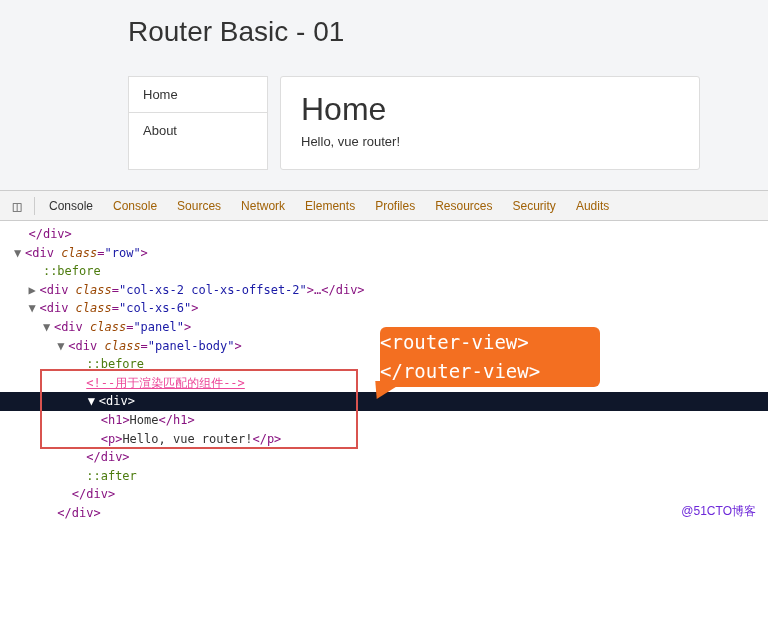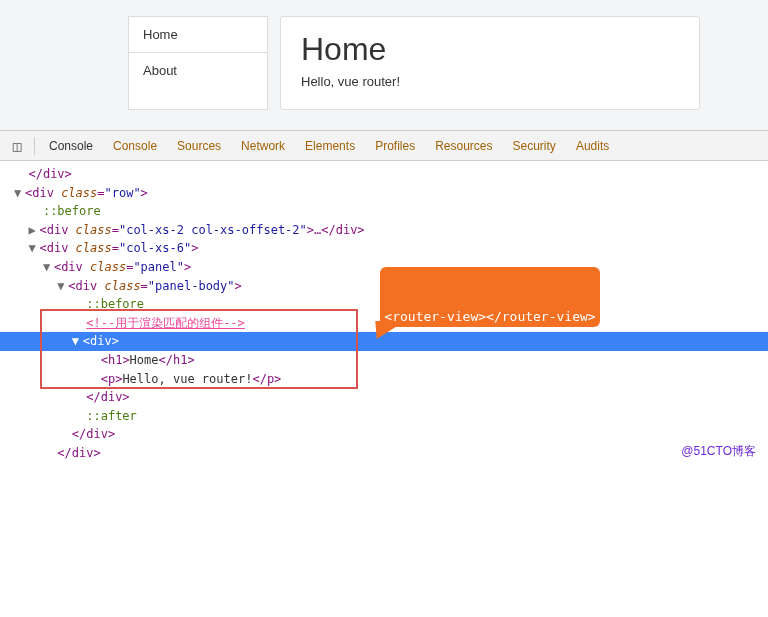--- a/index.html
+++ b/index.html
@@ -21,31 +21,32 @@
 .dev-tab.active { color: #333; }
 .tree { padding: 4px 0 4px 14px; line-height: 1.55; position: relative; }
 .ln { white-space: pre; color: #888; }
 .ar { color: #6e6e6e; display: inline-block; width: 11px; }
 .t-tag { color: #881280; }
 .t-attr { color: #994500; font-style: italic; }
 .t-str { color: #1a1aa6; }
 .t-cmt { color: #ec4899; text-decoration: underline; }
 .t-pseudo { color: #4d7c0f; }
 .t-plain { color: #333; }
-.hl-row { background: #3b82f6; color: #fff; display: block; margin-left: -14px; padding-left: 14px; }
+.hl-row { background: #0f172a; color: #fff; display: block; margin-left: -14px; padding-left: 30px; }
 .hl-row .t-tag, .hl-row .ar { color: #fff; }
 .box { position: absolute; border: 2px solid #d9534f; left: 40px; top: 148px; width: 318px; height: 80px; pointer-events: none; }
-.callout { position: absolute; left: 380px; top: 106px; width: 220px; height: 60px; background: #f36f21; border-radius: 6px; color: #fff; display: flex; align-items: flex-end; justify-content: center; font-size: 13px; }
+.callout { position: absolute; left: 380px; top: 106px; width: 220px; height: 60px; background: #f36f21; border-radius: 6px; color: #fff; display: flex; align-items: center; justify-content: center; font-size: 19px; }
 .callout::after { content: ""; position: absolute; left: -8px; bottom: -12px; width: 0; height: 0; border-top: 18px solid #f36f21; border-left: 8px solid transparent; border-right: 22px solid transparent; transform: skewX(-20deg); }
 .wm { position: absolute; right: 12px; bottom: 6px; color: #6d28d9; font-size: 12px; font-family: -apple-system, sans-serif; }
 </style>
 </head>
 <body>
 
 <div class="page-top">
+  <h2 class="title">Router Basic - 01</h2>
   <div class="row">
     <div class="nav">
       <div class="nav-item">Home</div>
       <div class="nav-item">About</div>
     </div>
     <div class="panel">
       <h1>Home</h1>
       <p>Hello, vue router!</p>
     </div>
   </div>

